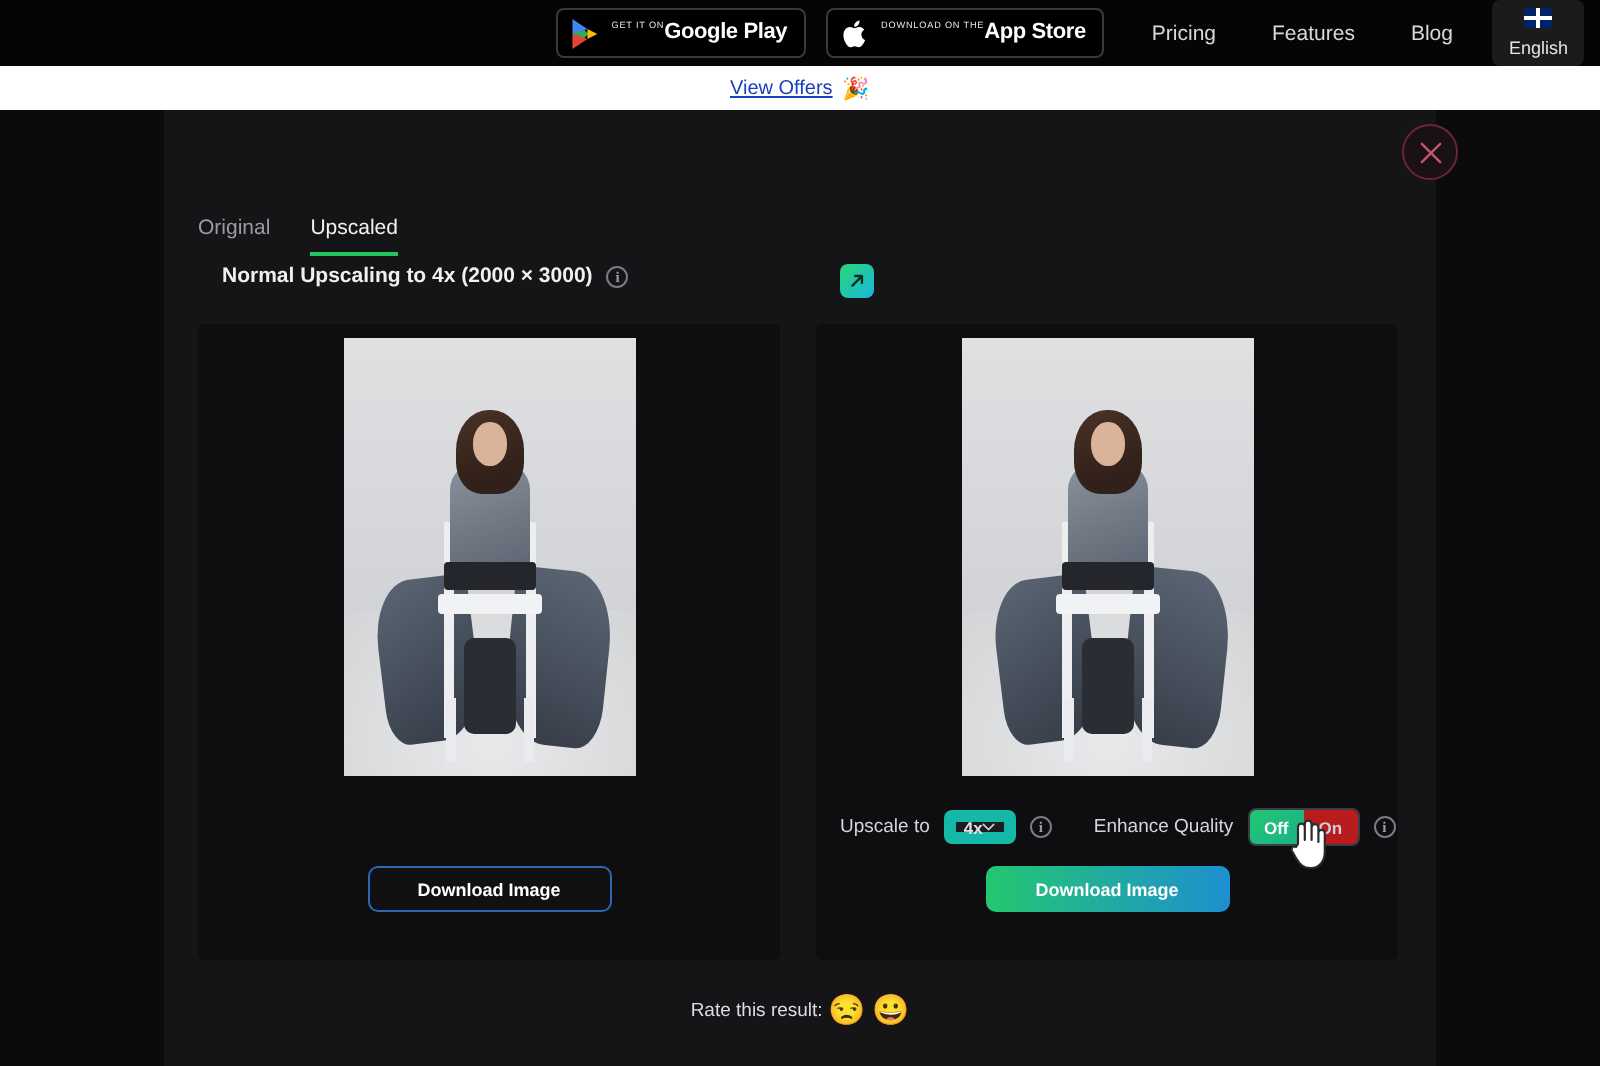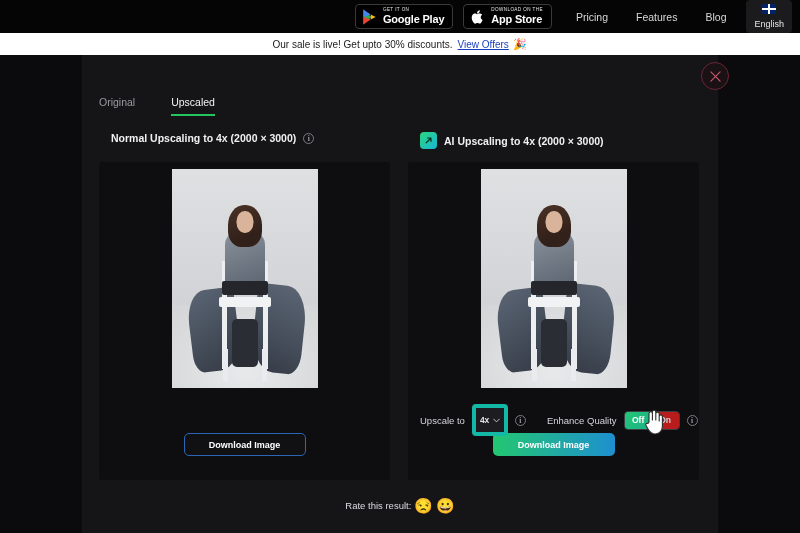--- a/index.html
+++ b/index.html
@@ -18,21 +18,21 @@
     display: flex; align-items: center; justify-content: flex-end;
     padding-right: 8px; gap: 0;
   }
   .store-badge {
     height: 25px; background: #000; border: 1px solid #3a3a3a;
     border-radius: 4px; display: flex; align-items: center;
     padding: 0 8px 0 6px; gap: 6px; margin-right: 10px;
     cursor: pointer;
   }
   .store-badge .glyph { width: 15px; height: 16px; display: block; flex: 0 0 auto; }
-  .store-badge .txt { display: flex; flex-direction: column; line-height: 1; }
+  .store-badge .txt { display: flex; flex-direction: row; line-height: 1; }
   .store-badge .txt .small {
     color: #e8e8e8; font-size: 4.6px; letter-spacing: .4px;
     text-transform: uppercase; margin-bottom: 1.5px;
   }
   .store-badge .txt .big { color: #fff; font-size: 11px; font-weight: 600; letter-spacing: -.2px; }
 
   .nav-link {
     color: #d9d9d9; font-size: 10.5px; padding: 0 14px;
     cursor: pointer; white-space: nowrap;
   }
@@ -78,22 +78,22 @@
     position: absolute; left: 701px; top: 62px;
     width: 28px; height: 28px; border-radius: 50%;
     border: 1px solid #6d2436; background: #1a1114;
     display: flex; align-items: center; justify-content: center;
     cursor: pointer; z-index: 6;
   }
   .close-btn svg { width: 11px; height: 11px; display: block; }
 
   
   .tabs {
-    position: absolute; left: 99px; top: 96px;
-    display: flex; gap: 36px; align-items: center; z-index: 5;
+    position: absolute; left: 99px; top: 108px;
+    display: flex; gap: 20px; align-items: center; z-index: 5;
   }
   .tab {
     font-size: 10.5px; color: #9a9a9f; padding-bottom: 6px;
     cursor: pointer; border-bottom: 2px solid transparent;
   }
   .tab.active { color: #f2f2f4; border-bottom-color: #22c55e; }
 
   
   .panel-head {
     position: absolute; top: 132px; display: flex; align-items: center; gap: 7px; z-index: 5; padding-left: 12px;
@@ -205,22 +205,22 @@
     color: #fff; border: none;
   }
 
   
   .controls {
     position: absolute; left: 420px; top: 404px;
     display: flex; align-items: center; gap: 7px; z-index: 5;
   }
   .ctl-label { font-size: 9.5px; color: #d5d5da; white-space: nowrap; }
   .scale-select {
-    width: 36px; height: 32px; background: #1d1d21;
-    border: 4px solid #14b8a6; border-radius: 4px;
+    width: 36px; height: 17px; background: #1d1d21;
+    border: 6px solid #14b8a6; border-radius: 4px;
     display: flex; align-items: center; justify-content: space-between;
     padding: 0 4px; cursor: pointer;
   }
   .scale-select .v { font-size: 8.5px; color: #e4e4e8; font-weight: 600; }
   .scale-select svg { width: 7px; height: 5px; display: block; }
   .toggle {
     display: flex; height: 19px; border-radius: 4px; overflow: hidden;
     border: 1px solid #3c3c44; position: relative;
   }
   .toggle .seg {
@@ -275,21 +275,20 @@
   <div class="nav-link">Features</div>
   <div class="nav-link">Blog</div>
 
   <div class="lang-pill">
     <span class="flag"></span>
     <span class="lbl">English</span>
   </div>
 </div>
 
 <div class="banner">
-  <span class="msg">Our sale is live! Get upto 30% discounts.</span>
   <span class="offers">View Offers</span>
   <span class="party">🎉</span>
 </div>
 
 <div class="backdrop"></div>
 <div class="modal"></div>
 
 <div class="close-btn">
   <svg viewBox="0 0 12 12">
     <path d="M1 1 L11 11 M11 1 L1 11" stroke="#c4566f" stroke-width="1.3" fill="none" stroke-linecap="round"></path>
@@ -305,21 +304,20 @@
   <span class="title">Normal Upscaling to 4x (2000 × 3000)</span>
   <span class="info-icon">i</span>
 </div>
 
 <div class="panel-head right">
   <span class="ai-badge">
     <svg viewBox="0 0 12 12">
         <path d="M3.5 8.5 L8.5 3.5 M5 3.3 L8.7 3.3 L8.7 7" stroke="#08321f" stroke-width="1.3" fill="none" stroke-linecap="round" stroke-linejoin="round"></path>
       </svg>
   </span>
-  <span class="title">AI Upscaling to 4x (2000 × 3000)</span>
 </div>
 
 <div class="card left">
   <div class="photo">
     <div class="ph-bg"></div>
     <div class="ph-wall"></div>
     <div class="ph-jacket-l"></div>
     <div class="ph-jacket-r"></div>
     <div class="ph-chair-back"></div>
     <div class="ph-torso"></div>

